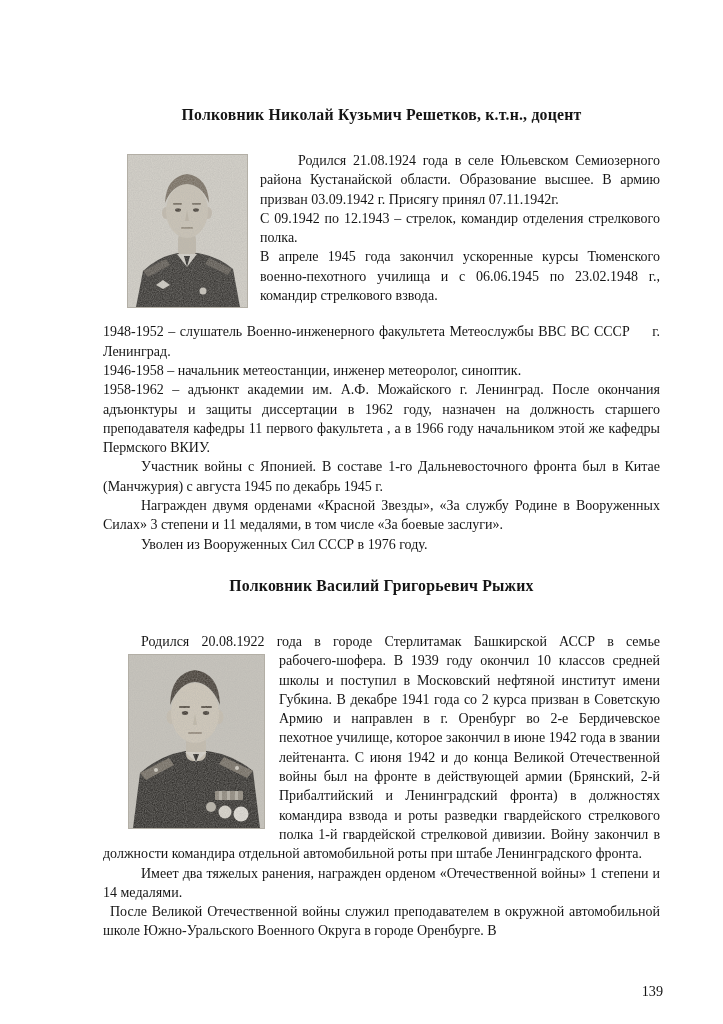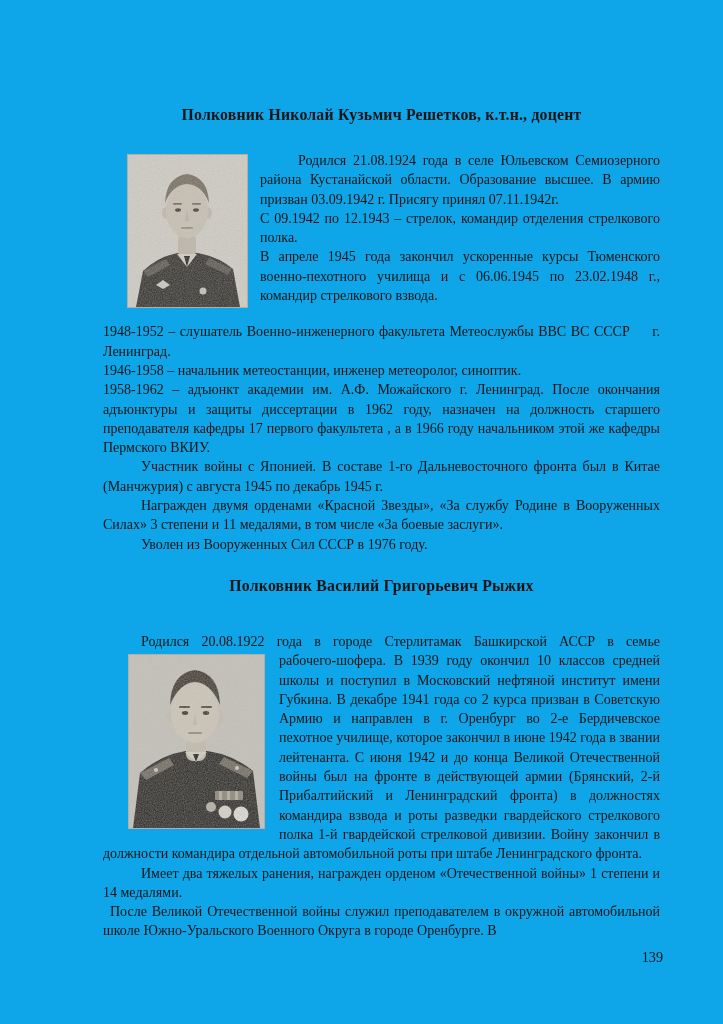--- a/index.html
+++ b/index.html
@@ -1,20 +1,20 @@
 <!DOCTYPE html>
 <html><head>
 <meta charset="utf-8">
 <style>
   html,body { margin:0; padding:0; background:#888; }
   .page {
     position:relative;
     width:723px; height:1024px;
     margin:0 auto;
-    background:#0ea5e9;
+    background:#ffffff;
     overflow:hidden;
     font-family:"Liberation Serif","DejaVu Serif",serif;
     color:#151515;
   }
   .content {
     position:absolute;
     left:103px; top:104px;
     width:557px;
   }
   .sec-title {
@@ -40,21 +40,21 @@
     float:left;
     background:#d6d3cb;
     border:1px solid #b3afa6;
     box-shadow:inset 0 0 16px rgba(0,0,0,0.18);
   }
   .photo svg { display:block; width:100%; height:100%; }
   .photo1 { width:119px; height:152px; margin:3px 12px 2px 24px; }
   .photo2 { width:135px; height:173px; margin:3px 14px 2px 25px; }
   .page-number {
     position:absolute;
-    top:948px; right:60px;
+    top:982px; right:60px;
     font-size:14.2px;
     line-height:19px;
   }
 </style>
 </head>
 <body>
 
 <div class="page">
   <div class="content">
 
@@ -91,21 +91,21 @@
             <circle cx="75" cy="136" r="3.5" fill="#cac6bd"></circle>
             <rect width="119" height="152" filter="url(#n1)"></rect>
           </g>
         </svg>
       </div>
       <p class="indent">Родился 21.08.1924 года в селе Юльевском Семиозерного района Кустанайской области. Образование высшее. В армию призван 03.09.1942 г. Присягу принял 07.11.1942г.</p>
       <p>С 09.1942 по 12.1943 – стрелок, командир отделения стрелкового полка.</p>
       <p>В апреле 1945 года закончил ускоренные курсы Тюменского военно-пехотного училища и с 06.06.1945 по 23.02.1948 г., командир стрелкового взвода.</p>
       <p class="clear">1948-1952 – слушатель Военно-инженерного факультета Метеослужбы ВВС ВС СССР&nbsp;&nbsp;&nbsp;&nbsp; г. Ленинград.</p>
       <p>1946-1958 – начальник метеостанции, инженер метеоролог, синоптик.</p>
-      <p>1958-1962 – адъюнкт академии им. А.Ф. Можайского г. Ленинград. После окончания адъюнктуры и защиты диссертации в 1962 году, назначен на должность старшего преподавателя кафедры 17 первого факультета , а в 1966 году начальником этой же кафедры Пермского ВКИУ.</p>
+      <p>1958-1962 – адъюнкт академии им. А.Ф. Можайского г. Ленинград. После окончания адъюнктуры и защиты диссертации в 1962 году, назначен на должность старшего преподавателя кафедры 11 первого факультета , а в 1966 году начальником этой же кафедры Пермского ВКИУ.</p>
       <p class="indent">Участник войны с Японией. В составе 1-го Дальневосточного фронта был в Китае (Манчжурия) с августа 1945 по декабрь 1945 г.</p>
       <p class="indent">Награжден двумя орденами «Красной Звезды», «За службу Родине в Вооруженных Силах» 3 степени и 11 медалями, в том числе «За боевые заслуги».</p>
       <p class="indent">Уволен из Вооруженных Сил СССР в 1976 году.</p>
     </div>
 
     <h2 class="sec-title sec2-title">Полковник Василий Григорьевич Рыжих</h2>
 
     <div class="intro-line">Родился 20.08.1922 года в городе Стерлитамак Башкирской АССР в семье</div>
 
     <div class="bio">

